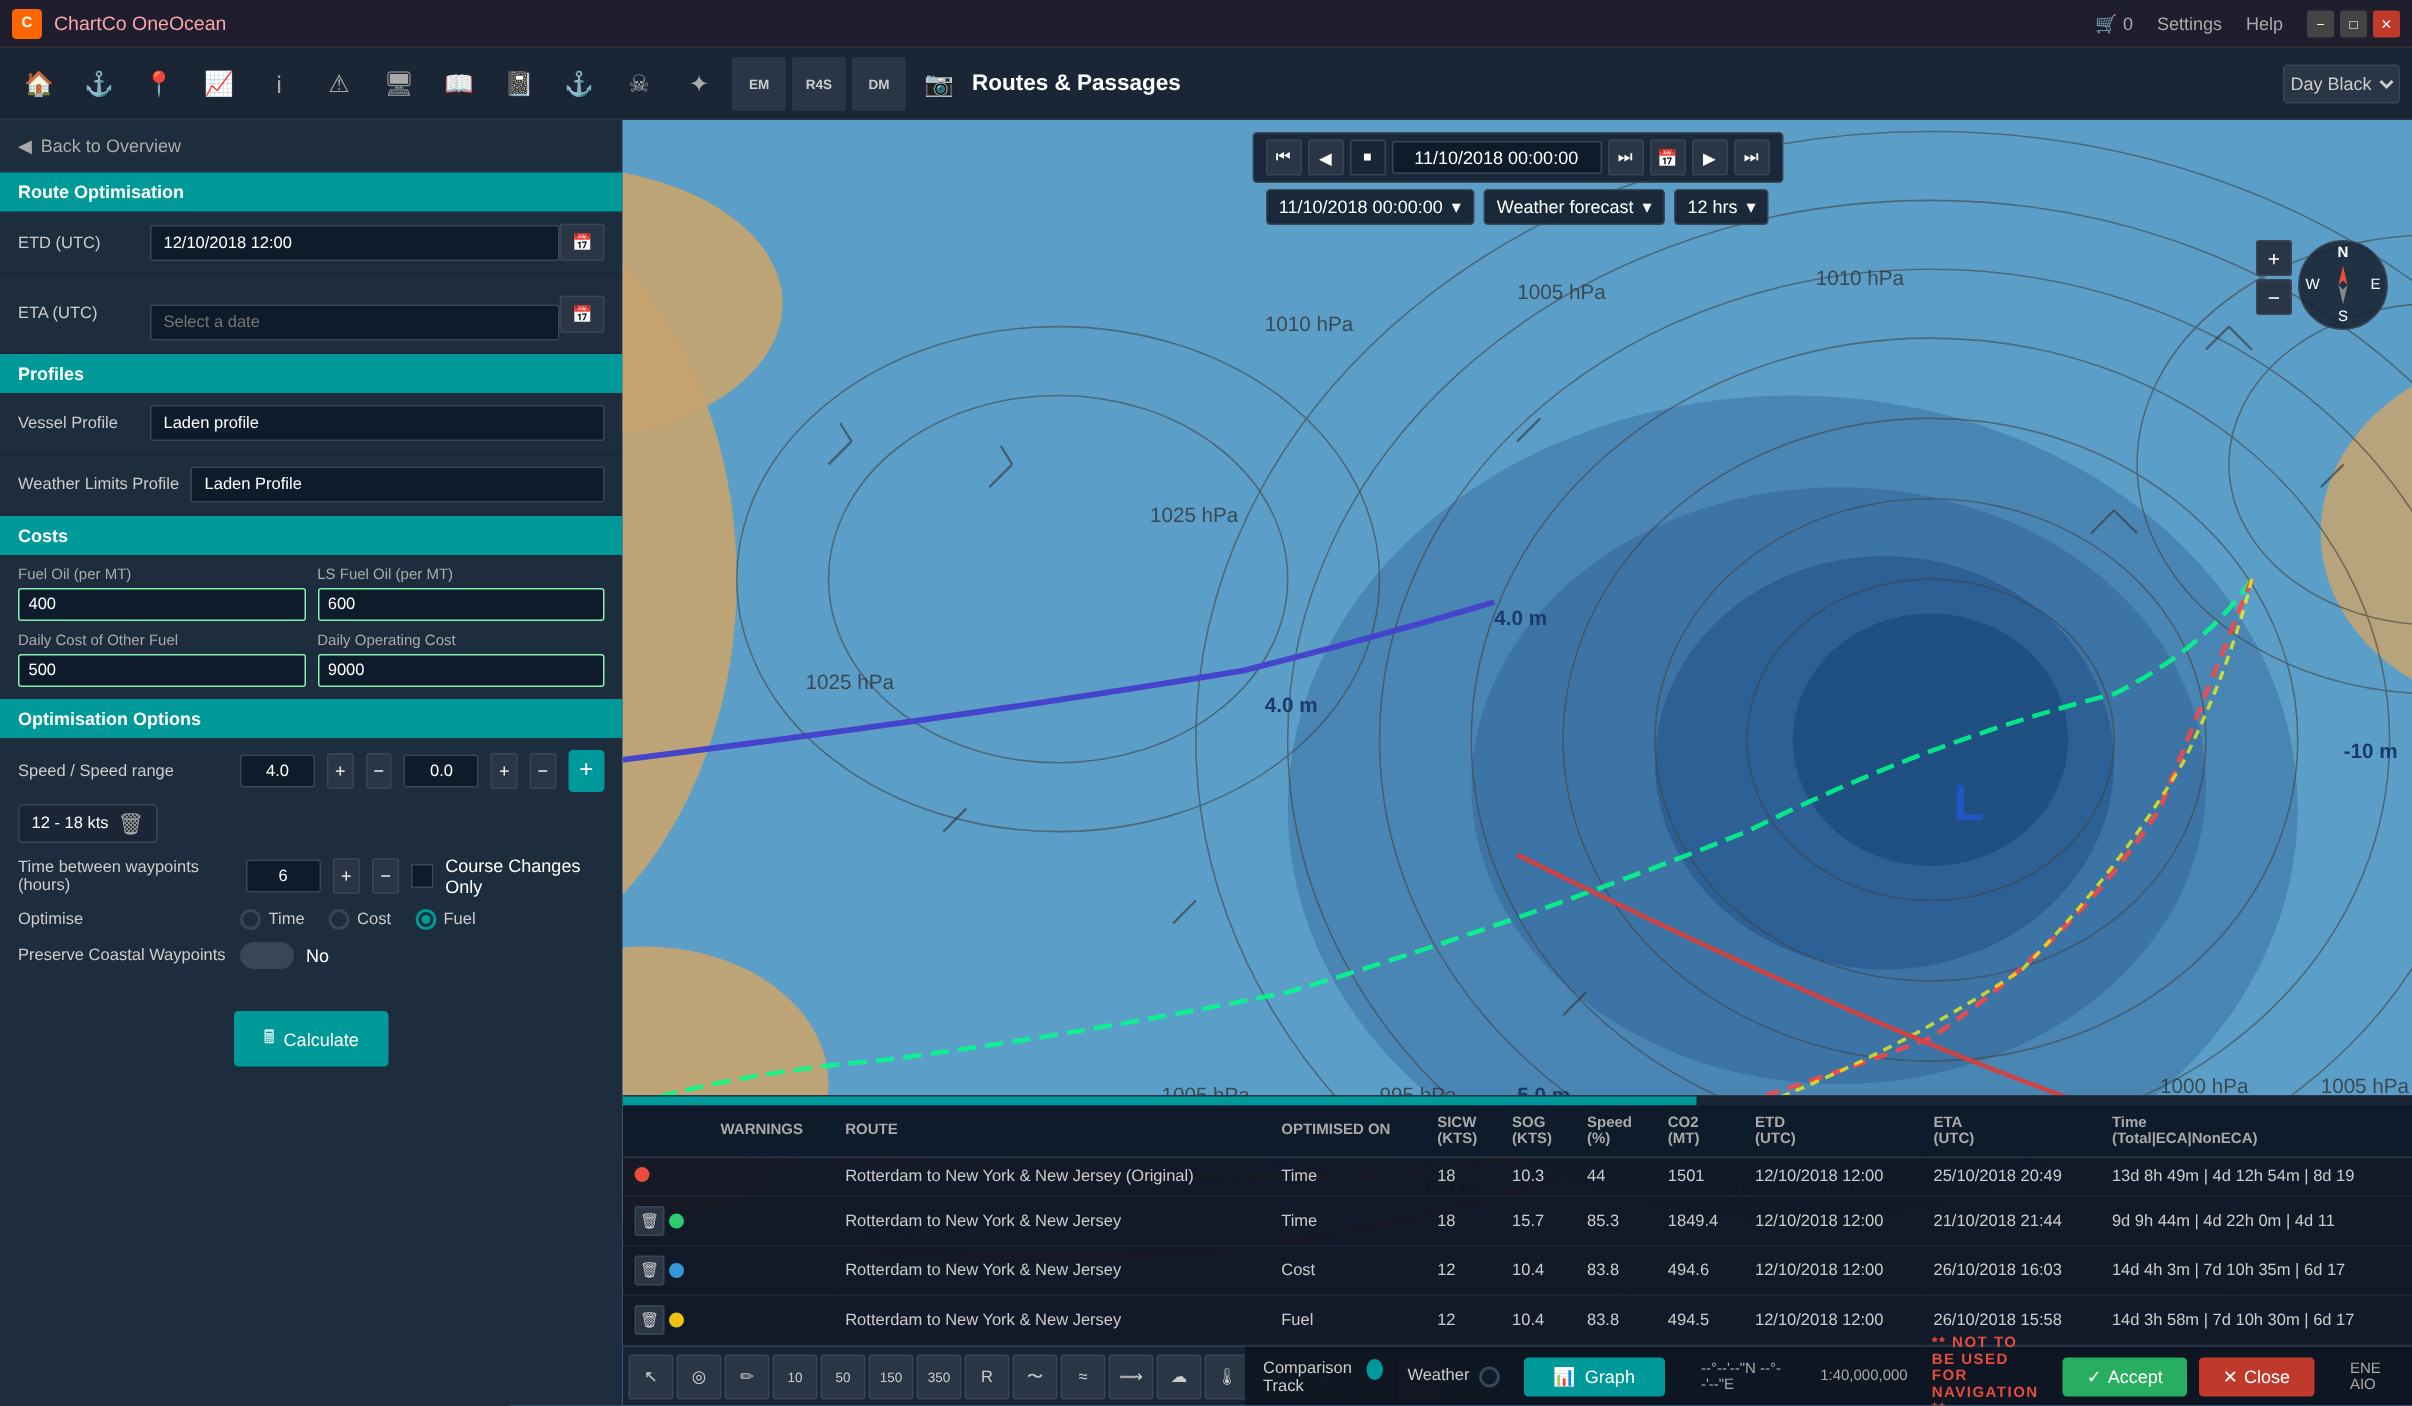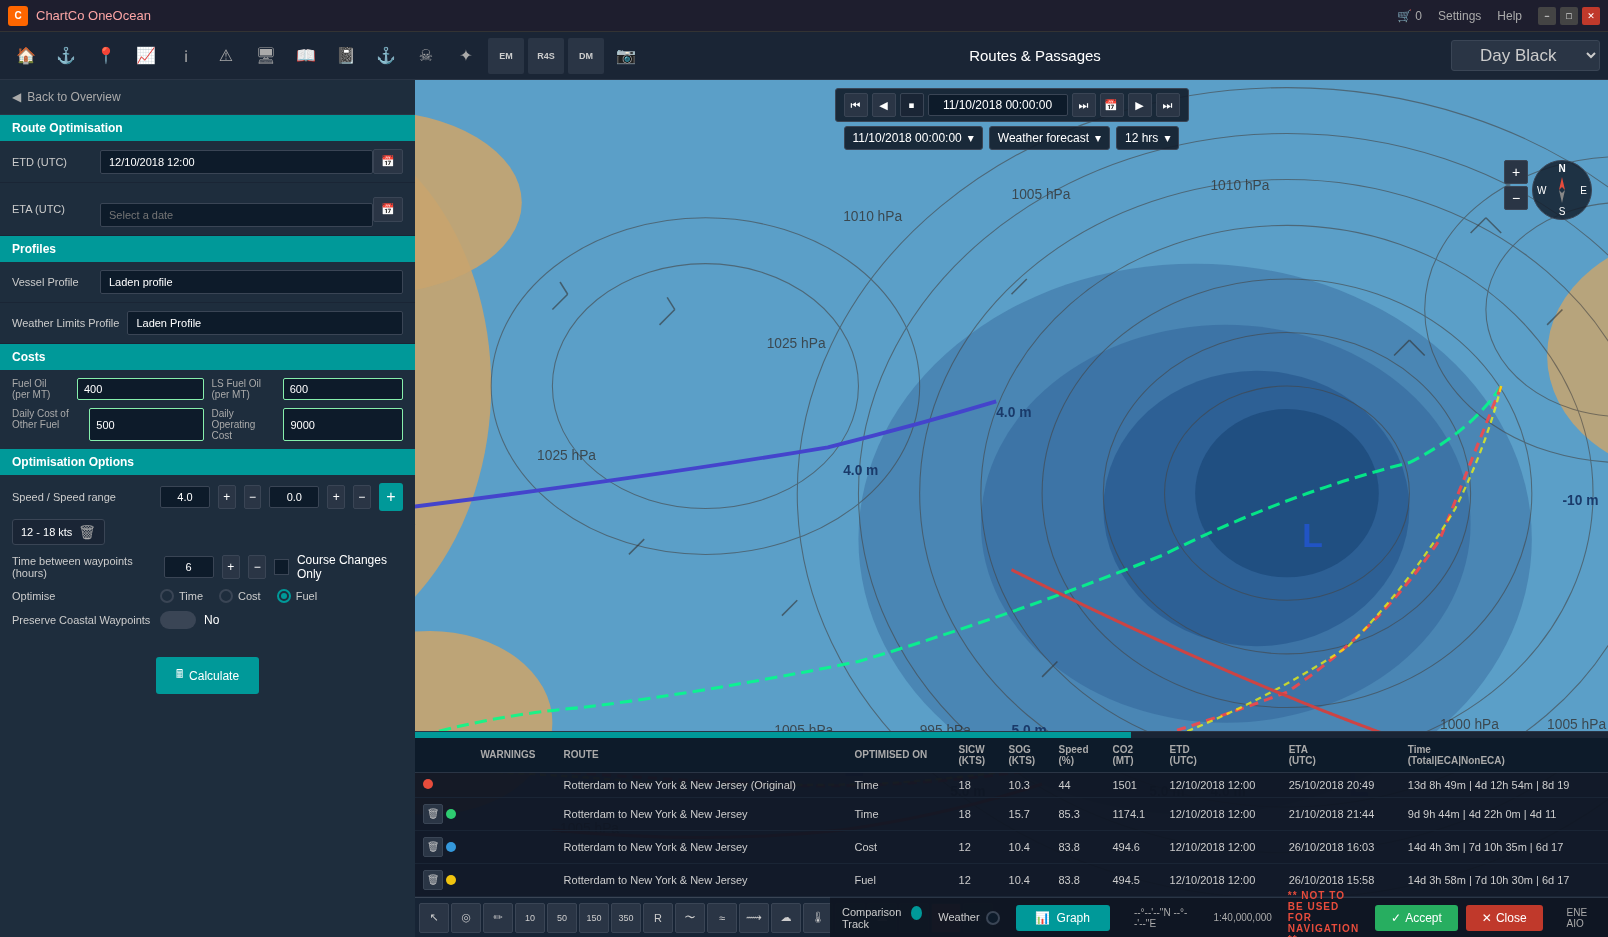--- a/index.html
+++ b/index.html
@@ -10,42 +10,42 @@
     #titlebar .app-icon { width: 20px; height: 20px; background: #ff6600; border-radius: 3px; display: flex; align-items: center; justify-content: center; font-size: 10px; font-weight: bold; color: #fff; flex-shrink: 0; }
     #titlebar .app-title { font-size: 13px; color: #fca5a5; flex: 1; }
     #titlebar .title-actions { display: flex; gap: 16px; align-items: center; font-size: 12px; color: #aaa; }
     #titlebar .win-controls { display: flex; gap: 4px; margin-left: 8px; }
     #titlebar .win-btn { width: 18px; height: 18px; border-radius: 2px; background: #444; display: flex; align-items: center; justify-content: center; font-size: 9px; cursor: pointer; }
     #titlebar .win-btn.close { background: #c0392b; }
 
     
     #navbar { background: #1a2535; height: 48px; display: flex; align-items: center; padding: 0 8px; gap: 4px; border-bottom: 1px solid #2a3545; }
     .nav-icon { width: 36px; height: 36px; display: flex; align-items: center; justify-content: center; color: #aaa; font-size: 16px; cursor: pointer; border-radius: 3px; }
-    .nav-title { flex: 1; text-align: center; font-size: 15px; font-weight: 400; color: #fff; }
-    .theme-select { background: #2a3545; border: 1px solid #3a4555; color: #ccc; padding: 4px 24px; border-radius: 3px; font-size: 17px; margin-left: 25px; }
+    .nav-title { flex: 1; font-size: 15px; font-weight: 700; color: #fff; }
+    .theme-select { background: #2a3545; border: 1px solid #3a4555; color: #ccc; padding: 4px 0; border-radius: 3px; font-size: 12px; margin-left: 25px; }
 
     
     #main { display: flex; height: calc(937px - 80px); }
 
     
     #left-panel { width: 415px; background: #1e2d3d; flex-shrink: 0; overflow-y: auto; }
     #back-btn { display: flex; align-items: center; gap: 6px; padding: 10px 12px; cursor: pointer; color: #aaa; border-bottom: 1px solid #2a3545; }
 
     .section-header { background: #009999; padding: 6px 12px; font-size: 12px; font-weight: 600; color: #fff; }
     .form-group { padding: 8px 12px; display: flex; align-items: center; gap: 8px; border-bottom: 1px solid #1a2535; }
     .form-label { min-width: 80px; color: #ccc; font-size: 11px; }
     .form-input { flex: 1; background: #0d1b2a; border: 1px solid #3a4555; color: #fff; padding: 5px 8px; border-radius: 2px; font-size: 11px; }
     .form-input-with-icon { display: flex; align-items: center; flex: 1; }
     .form-input-with-icon input { flex: 1; background: #0d1b2a; border: 1px solid #3a4555; color: #fff; padding: 5px 8px; border-radius: 2px; font-size: 11px; }
     .cal-btn { background: #2a3545; border: 1px solid #3a4555; color: #aaa; padding: 5px 7px; border-radius: 2px; cursor: pointer; font-size: 11px; }
 
     .form-select { flex: 1; background: #0d1b2a; border: 1px solid #3a4555; color: #fff; padding: 5px 8px; border-radius: 2px; font-size: 11px; appearance: none; cursor: pointer; }
 
     .costs-grid { padding: 8px 12px; display: grid; grid-template-columns: 1fr 1fr; gap: 8px; }
-    .cost-item { display: flex; flex-direction: row; gap: 17px; }
+    .cost-item { display: flex; flex-direction: column; gap: 3px; }
     .cost-label { font-size: 10px; color: #aaa; }
     .cost-input { background: #0d1b2a; border: 1px solid #86efac; color: #fff; padding: 4px 6px; border-radius: 2px; font-size: 11px; width: 100%; }
 
     .opt-options { padding: 8px 12px; }
     .opt-row { display: flex; align-items: center; gap: 8px; margin-bottom: 8px; }
     .opt-label { font-size: 11px; color: #ccc; min-width: 140px; }
     .num-input { background: #0d1b2a; border: 1px solid #3a4555; color: #fff; width: 50px; padding: 4px 6px; text-align: center; border-radius: 2px; font-size: 11px; }
     .step-btn { background: #2a3545; border: 1px solid #3a4555; color: #fff; width: 20px; height: 24px; cursor: pointer; font-size: 12px; display: flex; align-items: center; justify-content: center; border-radius: 2px; }
     .add-btn { background: #009999; border: none; color: #fff; width: 28px; height: 28px; cursor: pointer; font-size: 16px; display: flex; align-items: center; justify-content: center; border-radius: 3px; }
     .tag { background: #1a2535; border: 1px solid #3a4555; color: #fff; padding: 4px 8px; border-radius: 3px; font-size: 11px; display: flex; align-items: center; gap: 6px; }
@@ -509,21 +509,21 @@
             <td style="display:flex;gap:3px;align-items:center;">
               <button class="del-btn">🗑</button>
               <span class="dot green"></span>
             </td>
             <td></td>
             <td>Rotterdam to New York &amp; New Jersey</td>
             <td>Time</td>
             <td>18</td>
             <td>15.7</td>
             <td>85.3</td>
-            <td>1174.1</td>
+            <td>1849.4</td>
             <td>12/10/2018 12:00</td>
             <td>21/10/2018 21:44</td>
             <td>9d 9h 44m | 4d 22h 0m | 4d 11</td>
           </tr>
           <tr>
             <td style="display:flex;gap:3px;align-items:center;">
               <button class="del-btn">🗑</button>
               <span class="dot blue"></span>
             </td>
             <td></td>

